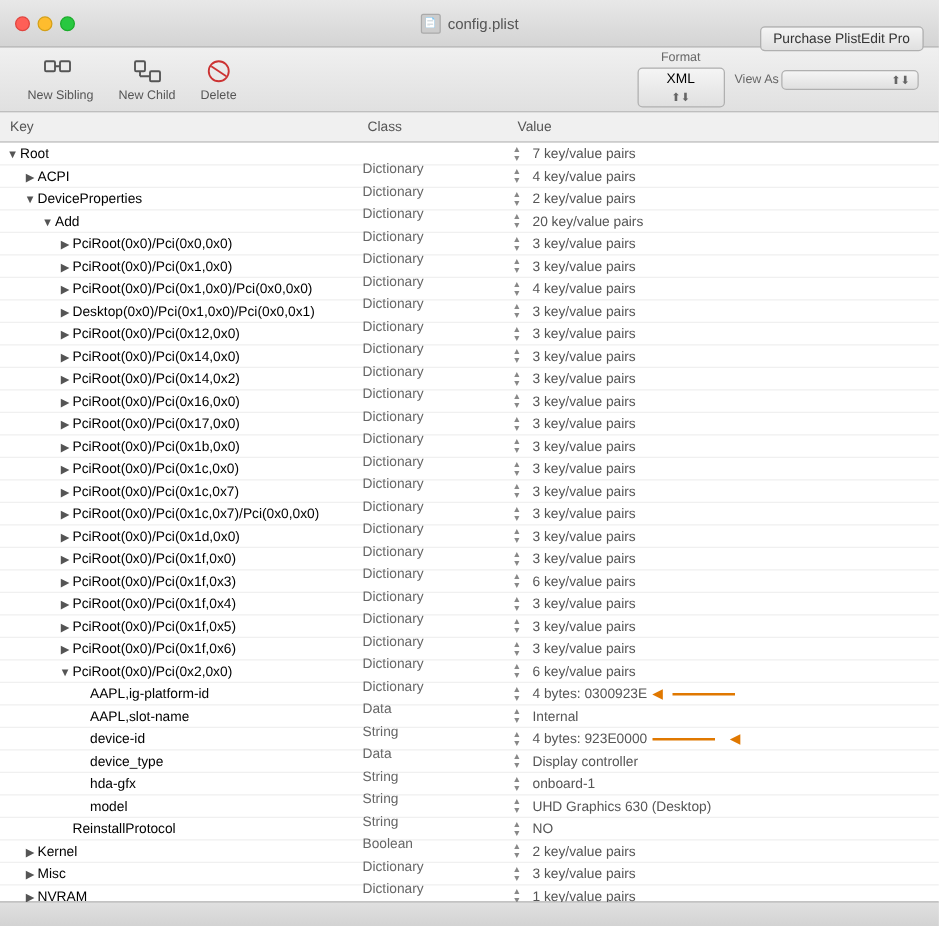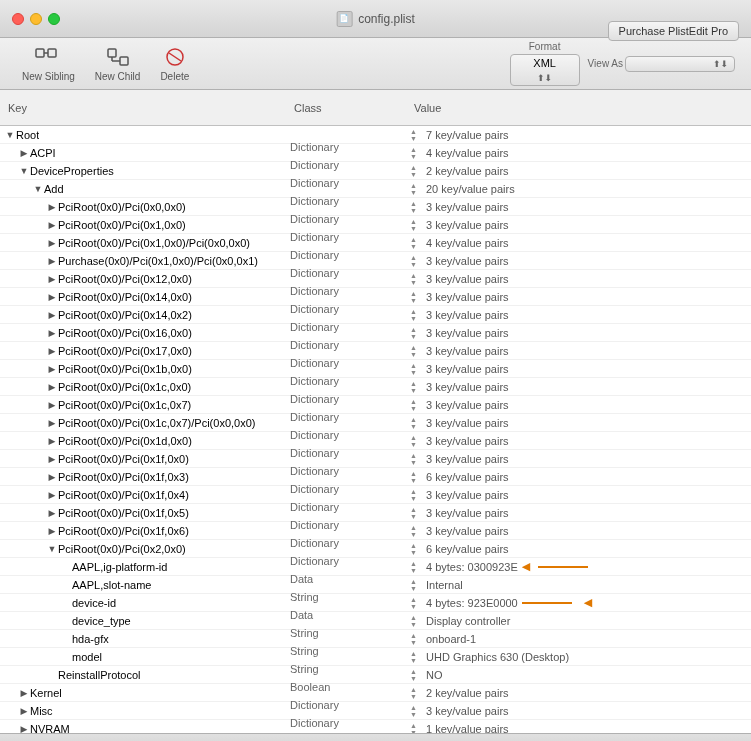--- a/index.html
+++ b/index.html
@@ -140,21 +140,21 @@
       font-size: 11px;
       gap: 4px;
       cursor: pointer;
       width: 110px;
       justify-content: flex-end;
     }
     .col-headers {
       background: #f0f0f0;
       display: flex;
       align-items: center;
-      height: 36px;
+      height: 24px;
       border-bottom: 1px solid #c0c0c0;
       padding: 0 0 0 4px;
     }
     .col-header {
       font-size: 11px;
       color: #555;
       font-weight: 500;
     }
     .col-key { width: 290px; padding-left: 4px; }
     .col-class { width: 120px; }
@@ -412,21 +412,21 @@
           <span class="stepper-up">▲</span>
           <span class="stepper-down">▼</span>
         </span>
         <span>4 key/value pairs</span>
       </div>
     </div>
     <div class="tree-row">
       <div class="row-key">
         <span class="indent" style="width: 46px;"></span>
         <span class="expand-btn">▶</span>
-        <span class="key-text">Purchase(0x0)/Pci(0x1,0x0)/Pci(0x0,0x1)</span>
+        <span class="key-text">Desktop(0x0)/Pci(0x1,0x0)/Pci(0x0,0x1)</span>
       </div>
       <div class="row-class">Dictionary</div>
       <div class="row-value">
         <span class="stepper">
           <span class="stepper-up">▲</span>
           <span class="stepper-down">▼</span>
         </span>
         <span>3 key/value pairs</span>
       </div>
     </div>

